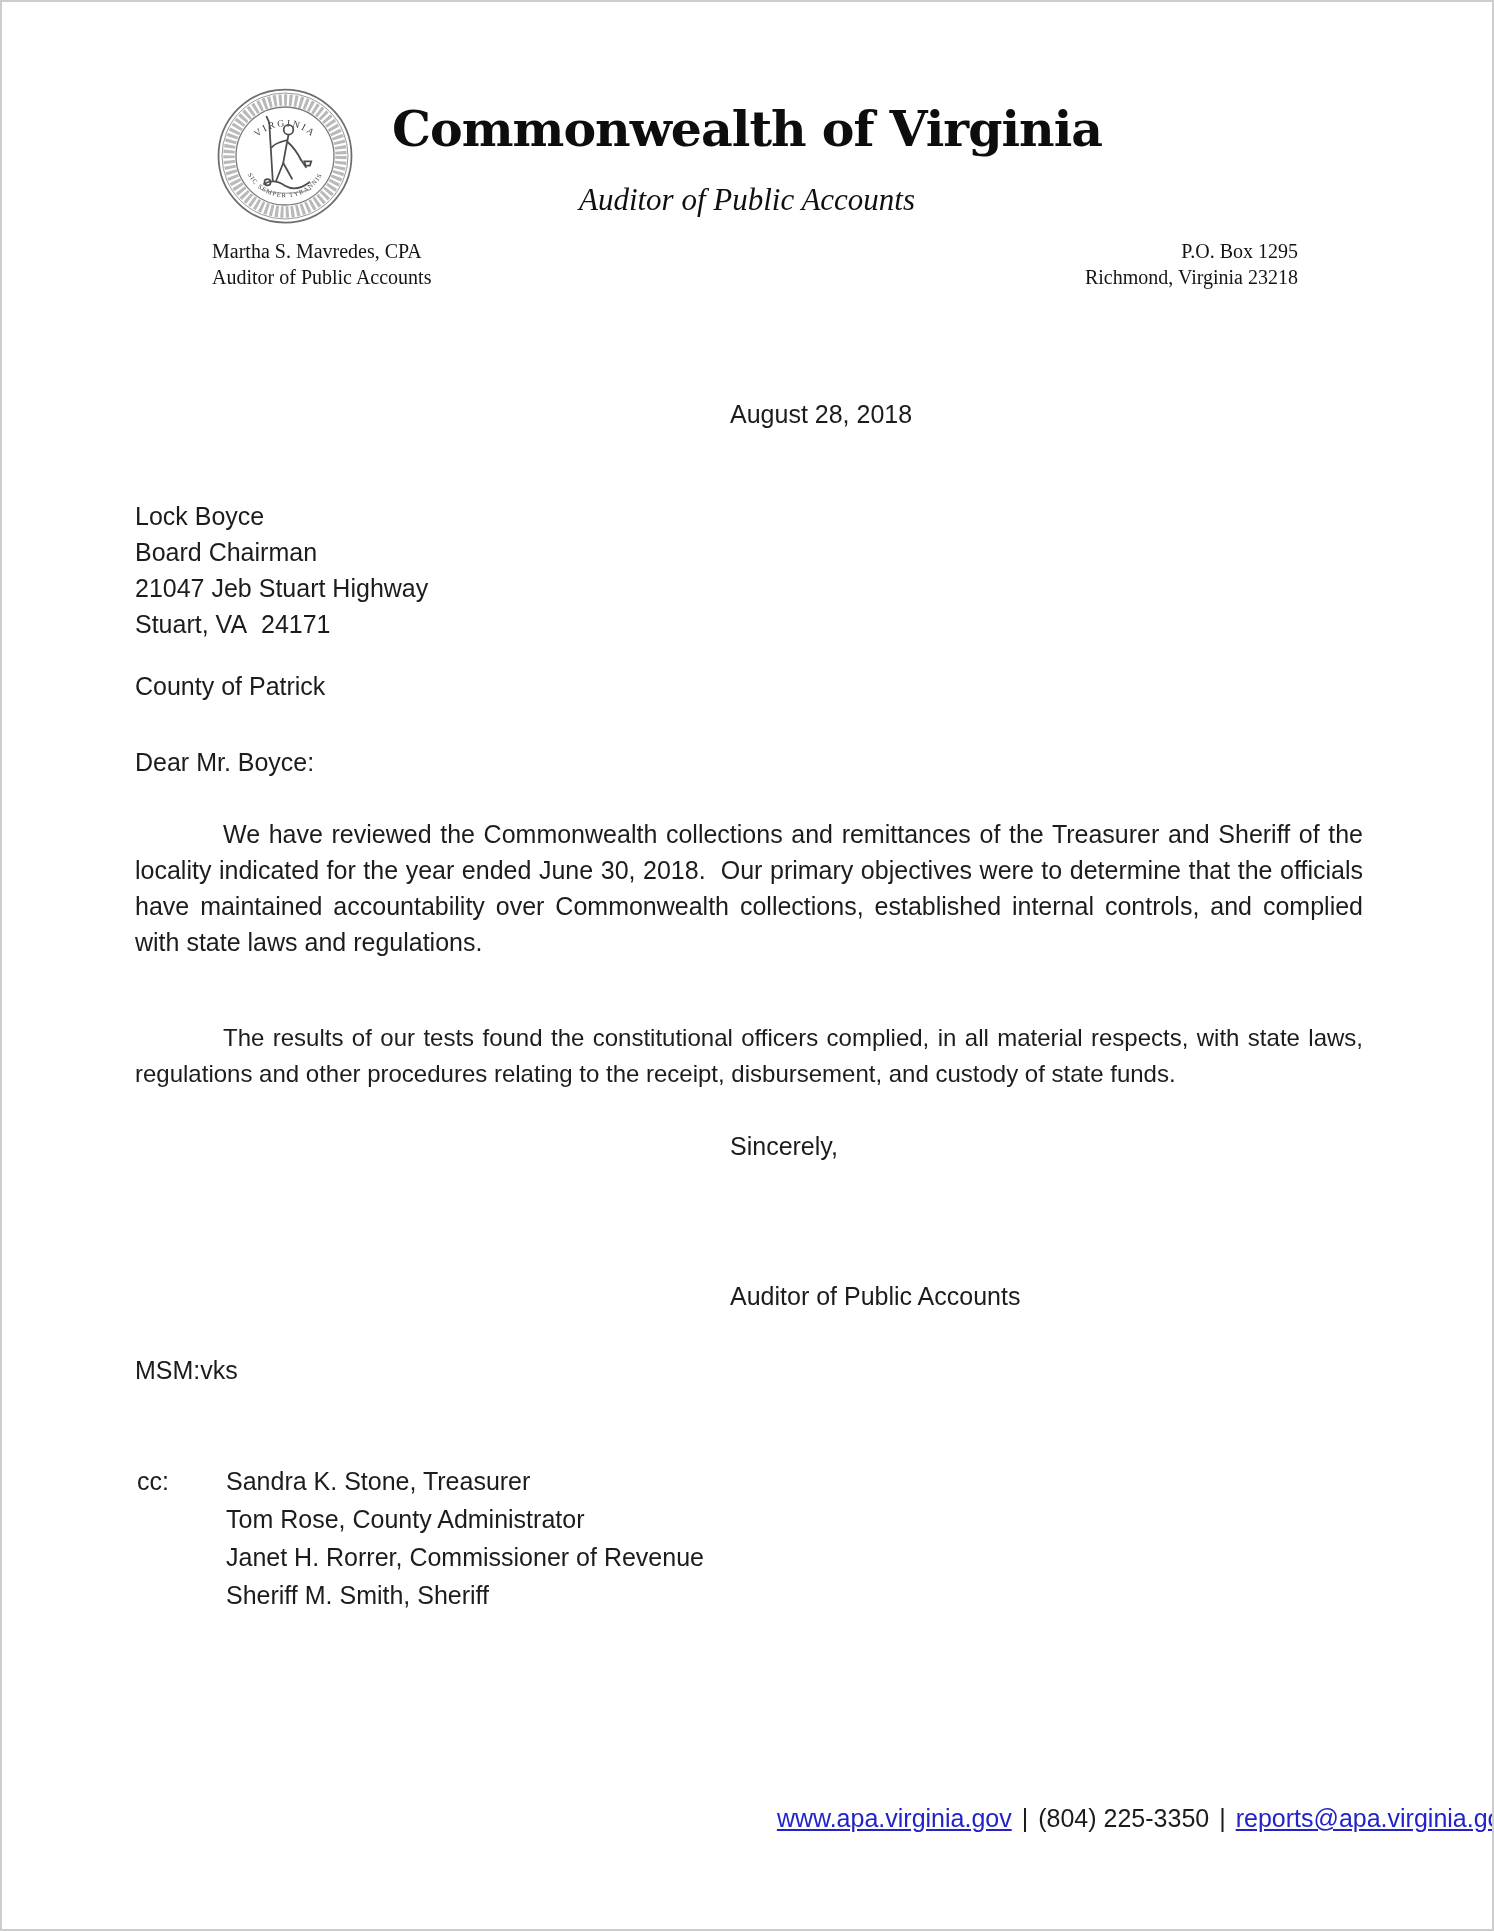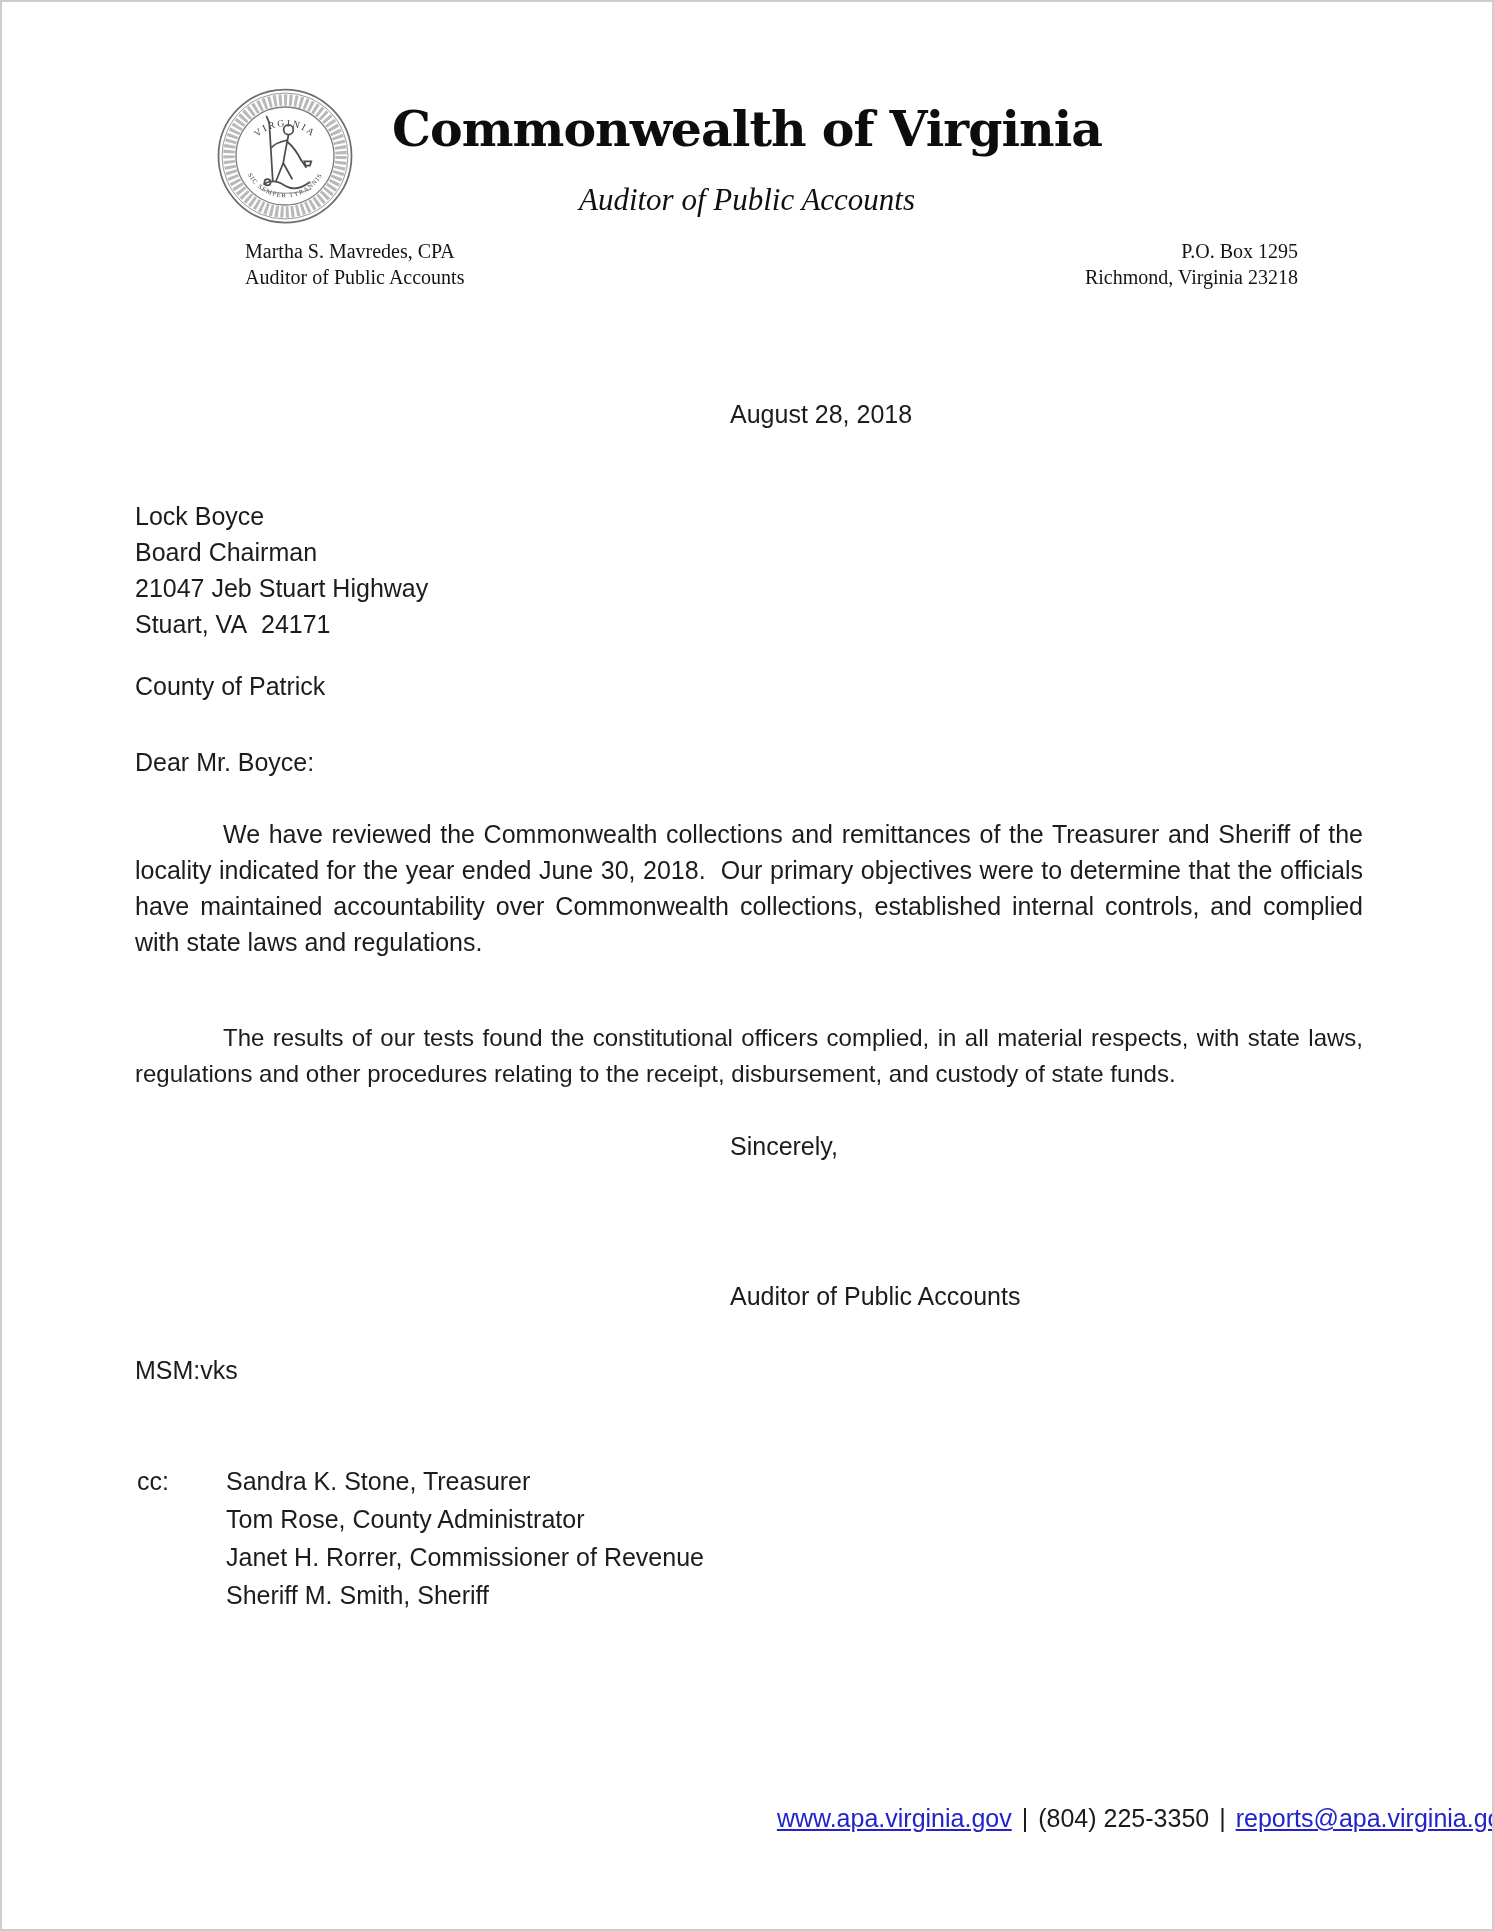--- a/index.html
+++ b/index.html
@@ -24,21 +24,21 @@
     letter-spacing:-1px;
   }
   .org-subtitle{
     position:absolute;left:0;top:180px;width:100%;
     text-align:center;
     font-family:"Liberation Serif",serif;
     font-style:italic;font-size:31px;color:#101010;
   }
   .contact-left{
     position:absolute;left:210px;top:236px;
-    font-family:"Liberation Serif",serif;font-size:20px;line-height:26px;color:#141414;margin-left:33px;
+    font-family:"Liberation Serif",serif;font-size:20px;line-height:26px;color:#141414;
   }
   .contact-right{
     position:absolute;right:194px;top:236px;text-align:right;
     font-family:"Liberation Serif",serif;font-size:20px;line-height:26px;color:#141414;
   }
   .date-line{position:absolute;left:133px;top:398px;width:1228px;font-size:25px;}
   .tabbed{padding-left:595px;text-align:center;}
   .recipient{position:absolute;left:133px;top:496px;font-size:25px;line-height:36px;}
   .re-line{position:absolute;left:133px;top:670px;font-size:25px;}
   .salutation{position:absolute;left:133px;top:746px;font-size:25px;}

